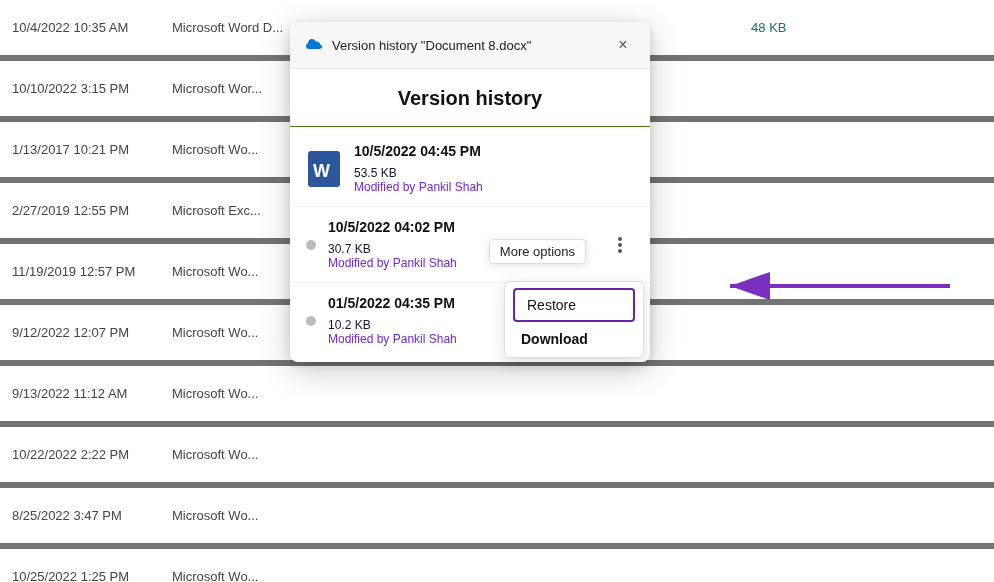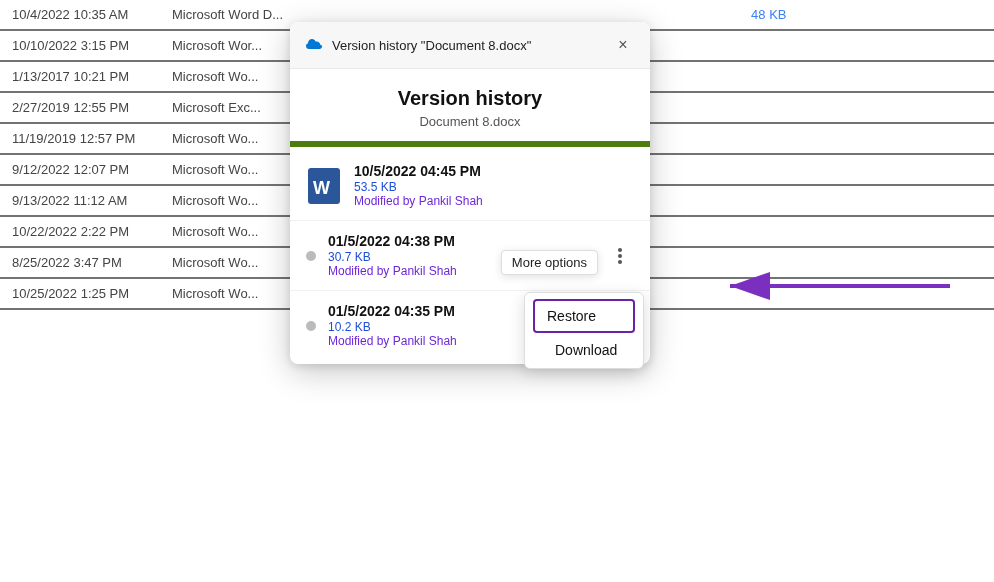--- a/index.html
+++ b/index.html
@@ -19,33 +19,33 @@
       width: 100%; height: 100%;
       background: #fff;
     }
     .bg-list table {
       width: 100%;
       border-collapse: collapse;
       font-size: 13px;
       color: #222;
     }
     .bg-list table td {
-      padding: 7px 12px;
-      border-bottom: 2px solid #737373;
+      padding: 20px 12px;
+      border-bottom: 6px solid #737373;
       white-space: nowrap;
     }
     .bg-list table td:first-child {
       width: 160px;
       color: #444;
     }
     .bg-list table td:nth-child(2) {
       color: #444;
     }
     .bg-list table td:last-child {
-      color: #3b82f6;
+      color: #0f766e;
     }
 
     
     .dialog {
       position: absolute;
       top: 22px;
       left: 290px;
       width: 360px;
       background: #fff;
       border-radius: 8px;
@@ -84,21 +84,21 @@
       justify-content: center;
       border-radius: 4px;
       font-size: 16px;
       color: #555;
     }
 
     
     .dialog-header {
       text-align: center;
       padding: 18px 20px 12px;
-      border-bottom: 6px solid #4d7c0f;
+      border-bottom: 1px solid #4d7c0f;
     }
     .dialog-header h2 {
       font-size: 20px;
       font-weight: 600;
       color: #111;
       margin-bottom: 4px;
     }
     .dialog-header p {
       font-size: 13px;
       color: #555;
@@ -138,22 +138,22 @@
     .version-info {
       flex: 1;
     }
     .version-date {
       font-size: 14px;
       font-weight: 600;
       color: #111;
     }
     .version-size {
       font-size: 12px;
-      color: #1d4ed8;
-      margin-top: 1px;
+      color: #0f172a;
+      margin-top: 7px;
     }
     .version-author {
       font-size: 12px;
       color: #6d28d9;
     }
 
     .version-more-btn {
       width: 28px;
       height: 28px;
       border: none;
@@ -173,38 +173,38 @@
       width: 4px;
       height: 4px;
       background: #555;
       border-radius: 50%;
     }
 
     
     .more-options-tooltip {
       position: absolute;
       top: 8px;
-      right: 36px;
+      right: 48px;
       background: #fff;
       border: 1px solid #ddd;
       border-radius: 4px;
       padding: 4px 10px;
       font-size: 13px;
       color: #222;
       box-shadow: 0 2px 8px rgba(0,0,0,0.12);
       white-space: nowrap;
       z-index: 10;
     }
 
     
     .dropdown-menu {
       position: absolute;
       right: -10px;
       top: 50px;
-      width: 120px;
+      width: 140px;
       background: #fff;
       border: 1px solid #ddd;
       border-radius: 6px;
       box-shadow: 0 4px 16px rgba(0,0,0,0.14);
       z-index: 20;
       overflow: hidden;
     }
     .dropdown-item {
       padding: 10px 16px;
       font-size: 14px;
@@ -212,21 +212,22 @@
       cursor: pointer;
     }
     .dropdown-item.restore {
       border: 2px solid #6b21a8;
       border-radius: 4px;
       margin: 6px 8px 2px;
       padding: 7px 12px;
       font-weight: 500;
     }
     .dropdown-item.download {
-      padding: 7px 30px 10px;
+      padding: 7px 16px 10px;
+      font-weight: bold;
     }
 
     
     .arrow-container {
       position: absolute;
       top: 256px;
       left: 700px;
       pointer-events: none;
     }
     .arrow-svg {
@@ -302,21 +303,20 @@
       <path d="M16.5 10.5c0-2.2-1.8-4-4-4-.3 0-.6 0-.9.1C11.1 5.1 9.7 4 8 4c-2.2 0-4 1.8-4 4 0 .1 0 .2 0 .3C2.8 8.8 2 9.8 2 11c0 1.7 1.3 3 3 3h10.5c1.4 0 2.5-1.1 2.5-2.5 0-1.2-.9-2.2-2-.9-2.5z" fill="#0078D4"></path>
     </svg>
     <span class="dialog-titlebar-text">Version history "Document 8.docx"</span>
     <button class="dialog-close-btn">
       <span>×</span>
     </button>
   </div>
 
   <div class="dialog-header">
     <h2>Version history</h2>
-    <p>Document 8.docx</p>
   </div>
 
   <div class="version-list" id="version-list">
   <div class="version-item">
 
         <div class="version-icon">
           <svg width="32" height="36" viewBox="0 0 32 36" fill="none">
             <rect width="32" height="36" rx="3" fill="#2B579A"></rect>
             <text x="5" y="26" font-size="18" font-weight="bold" fill="white" font-family="Arial">W</text>
           </svg>
@@ -324,21 +324,21 @@
       <div class="version-info">
         <div class="version-date">10/5/2022 04:45 PM</div>
         <div class="version-size">53.5 KB</div>
         <div class="version-author">Modified by Pankil Shah</div>
       </div>
 
     </div>
       <div class="version-item">
       <div class="version-dot"></div>
       <div class="version-info">
-        <div class="version-date">01/5/2022 04:38 PM</div>
+        <div class="version-date">10/5/2022 04:02 PM</div>
         <div class="version-size">30.7 KB</div>
         <div class="version-author">Modified by Pankil Shah</div>
       </div>
 
         <div style="position:relative">
           <div class="more-options-tooltip">More options</div>
           <button class="version-more-btn">
             <div class="dot-icon"></div>
             <div class="dot-icon"></div>
             <div class="dot-icon"></div>

